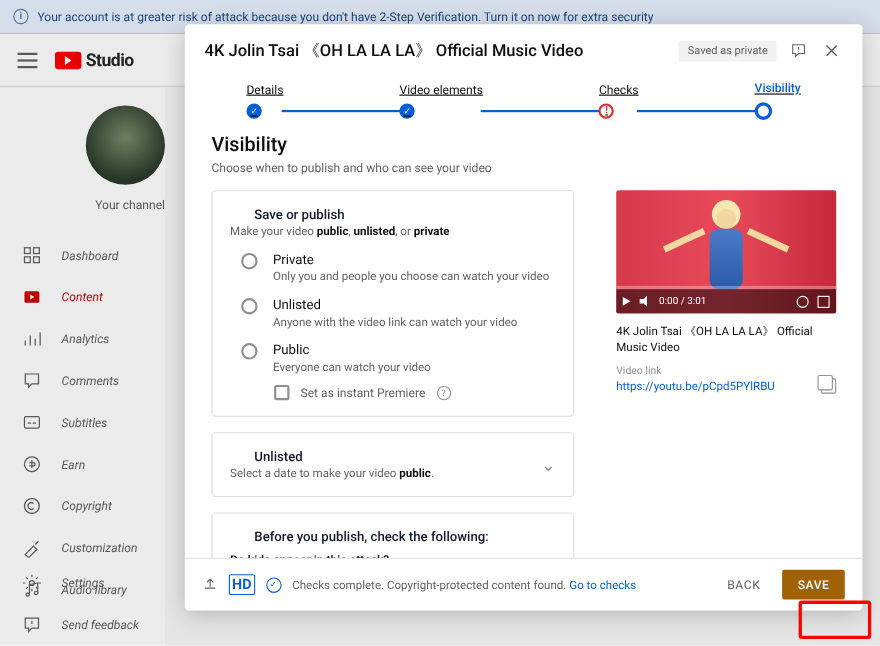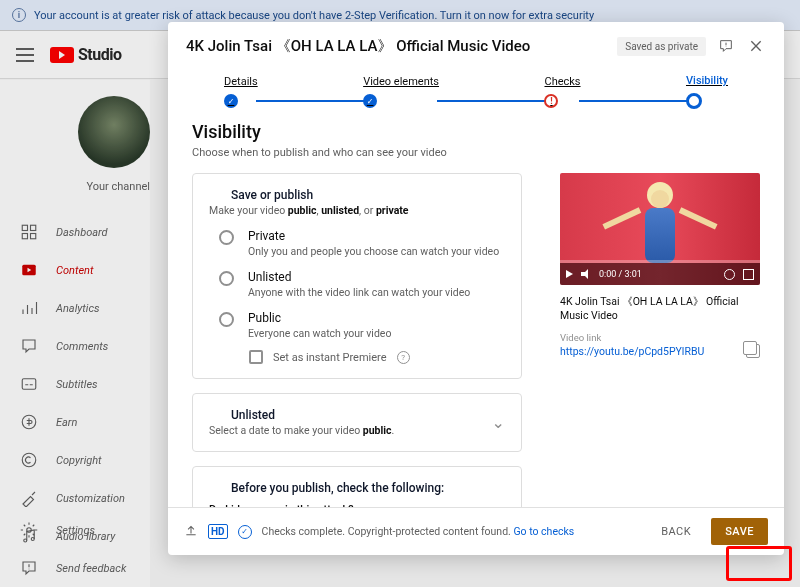--- a/index.html
+++ b/index.html
@@ -96,21 +96,21 @@
 .preview-title { font-size: 10.5px; color: #0d0d0d; margin-top: 10px; line-height: 1.3; }
 .preview-label { font-size: 9.5px; color: #909090; margin-top: 10px; }
 .preview-link-row { display: flex; align-items: flex-end; justify-content: space-between; }
 .preview-link { font-size: 10.5px; color: #065fd4; margin-top: 2px; }
 .copy-icon { width: 14px; height: 14px; border: 1.2px solid #909090; border-radius: 2px; position: relative; }
 .copy-icon::after { content: ''; position: absolute; width: 100%; height: 100%; border: 1.2px solid #909090; border-radius: 2px; top: -4px; left: -4px; background: #fff; }
 
 
 .modal-footer { display: flex; align-items: center; padding: 10px 16px; border-top: 1px solid #e0e0e0; gap: 10px; font-size: 10.5px; color: #606060; }
 .footer-icon { color: #606060; }
-.hd-icon { border: 1.5px solid #065fd4; color: #065fd4; font-size: 10px; font-weight: bold; padding: 1px 2px; border-radius: 2px; text-align: center; }
+.hd-icon { border: 1.5px solid #065fd4; color: #065fd4; font-size: 13px; font-weight: bold; padding: 1px 2px; border-radius: 2px; text-align: center; }
 .check-circle { width: 14px; height: 14px; border: 1.5px solid #065fd4; border-radius: 50%; display: flex; align-items: center; justify-content: center; color: #065fd4; font-size: 8px; }
 .footer-link { color: #065fd4; cursor: pointer; }
 .footer-spacer { flex: 1; }
 .btn-back { font-size: 11px; color: #606060; padding: 6px 10px; cursor: pointer; letter-spacing: 0.5px; }
 .btn-save { background: #a16207; color: #fff; font-size: 11px; font-weight: 500; padding: 7px 14px; border-radius: 2px; cursor: pointer; letter-spacing: 0.5px; }
 .save-highlight { position: absolute; border: 3px solid #ff0000; border-radius: 3px; pointer-events: none; z-index: 20; right: 8px; bottom: 6px; width: 66px; height: 35px; }
 </style>
 </head>
 <body>
 

